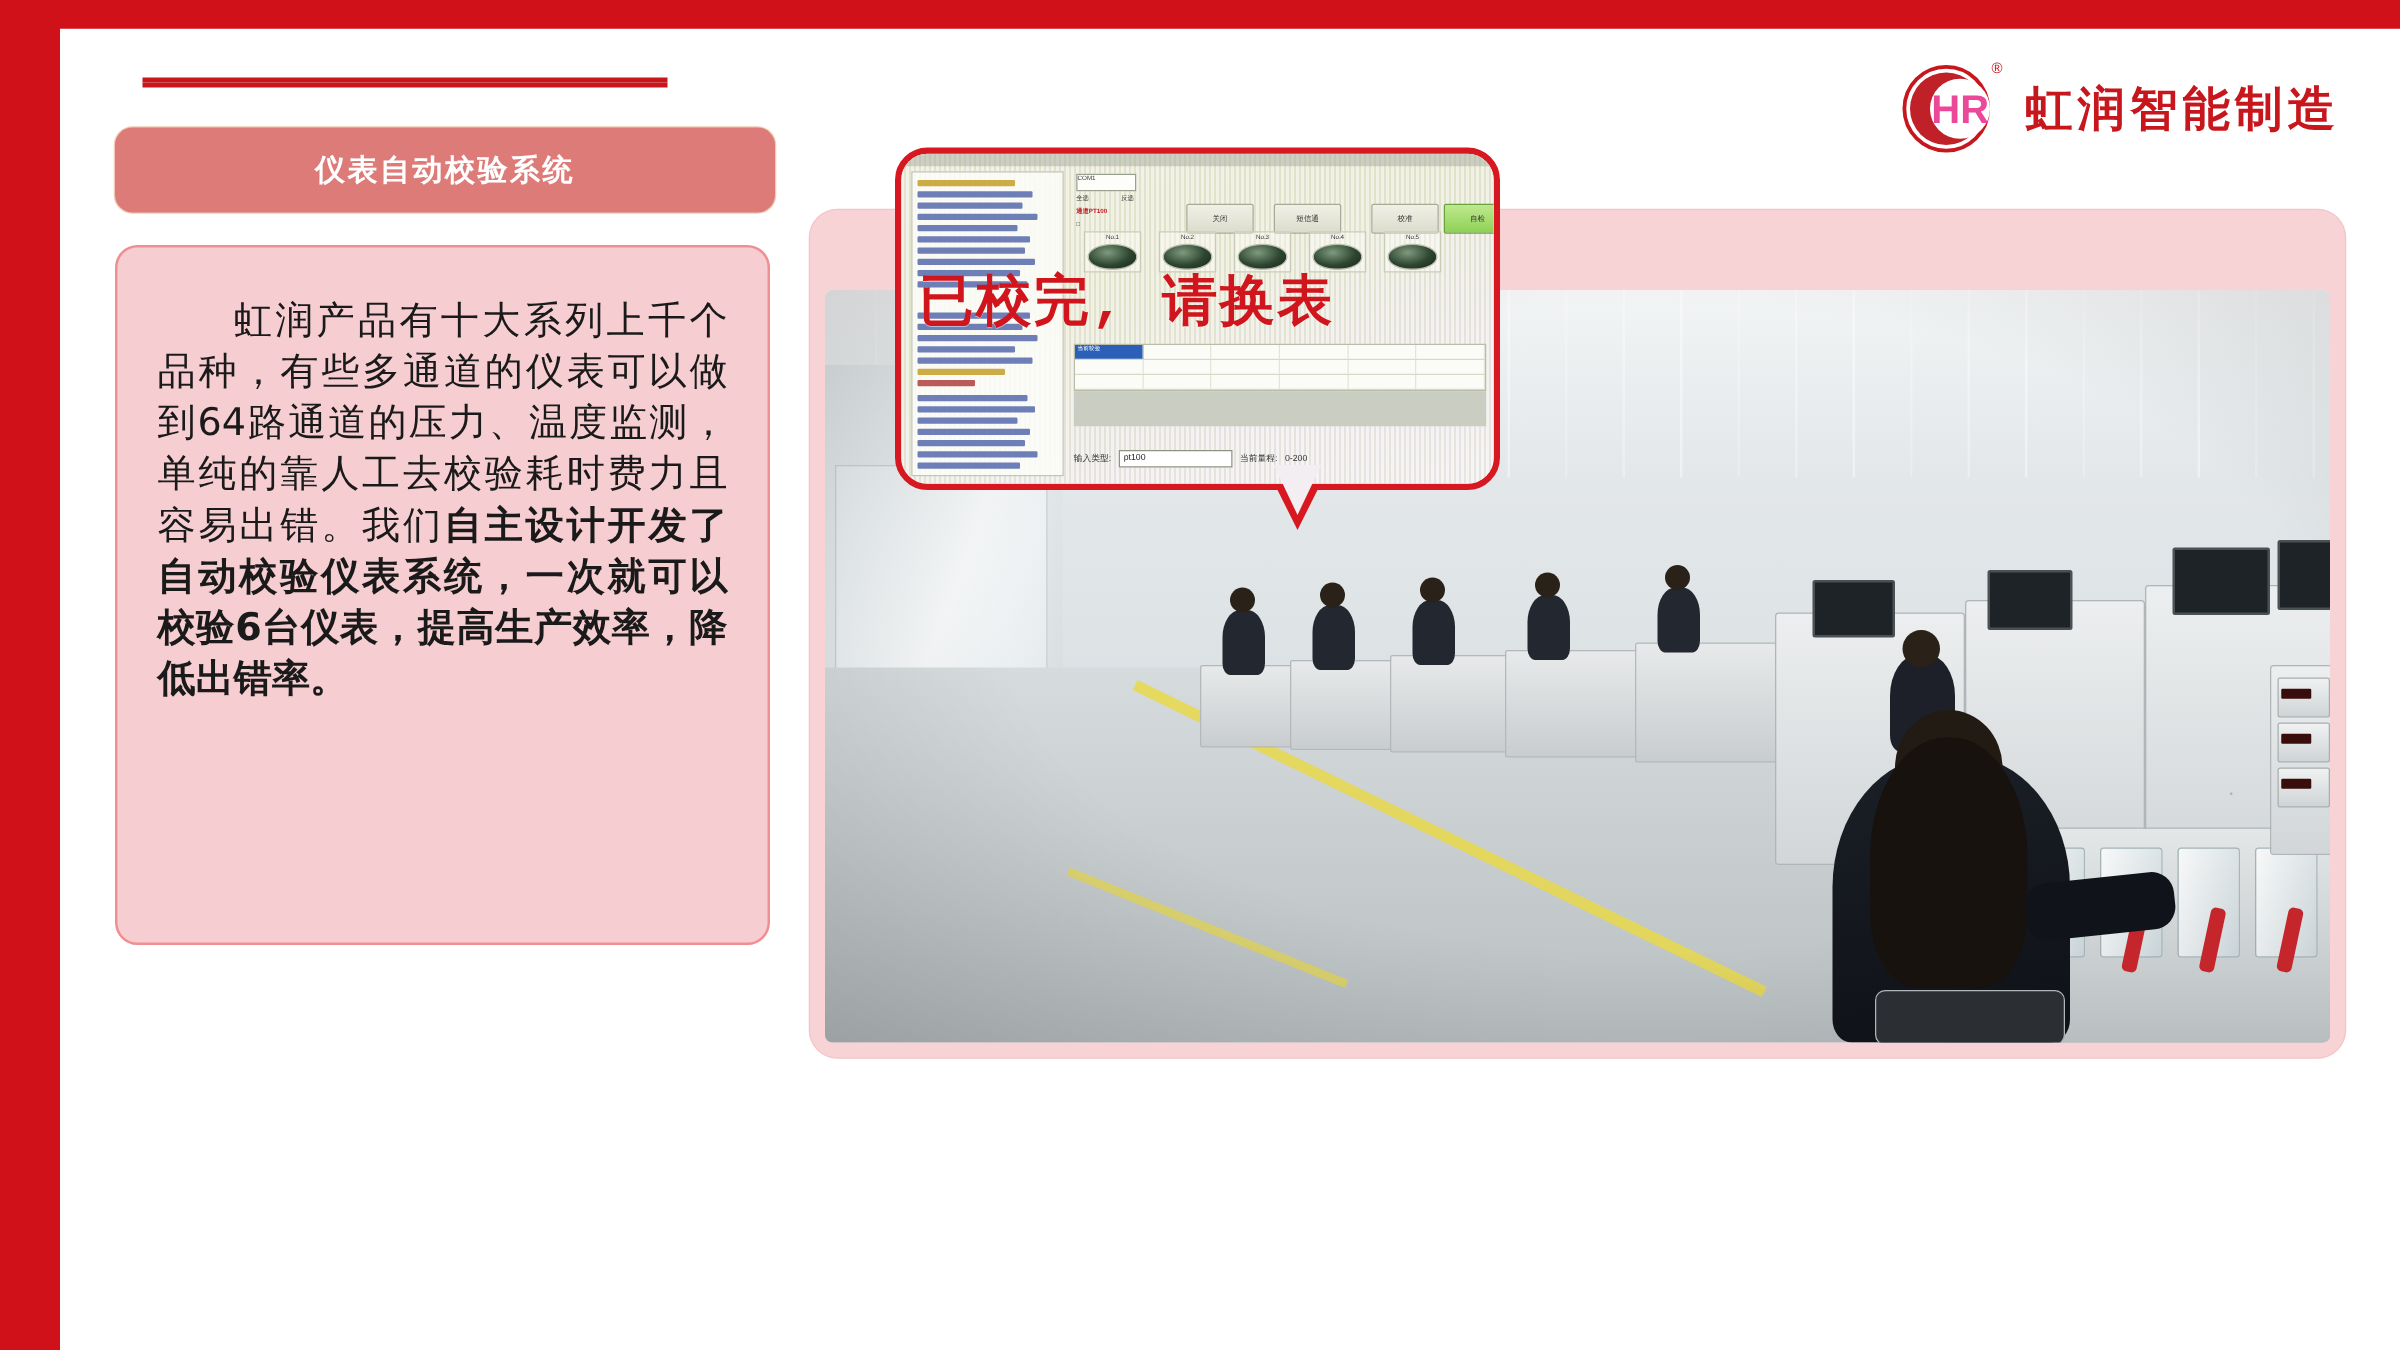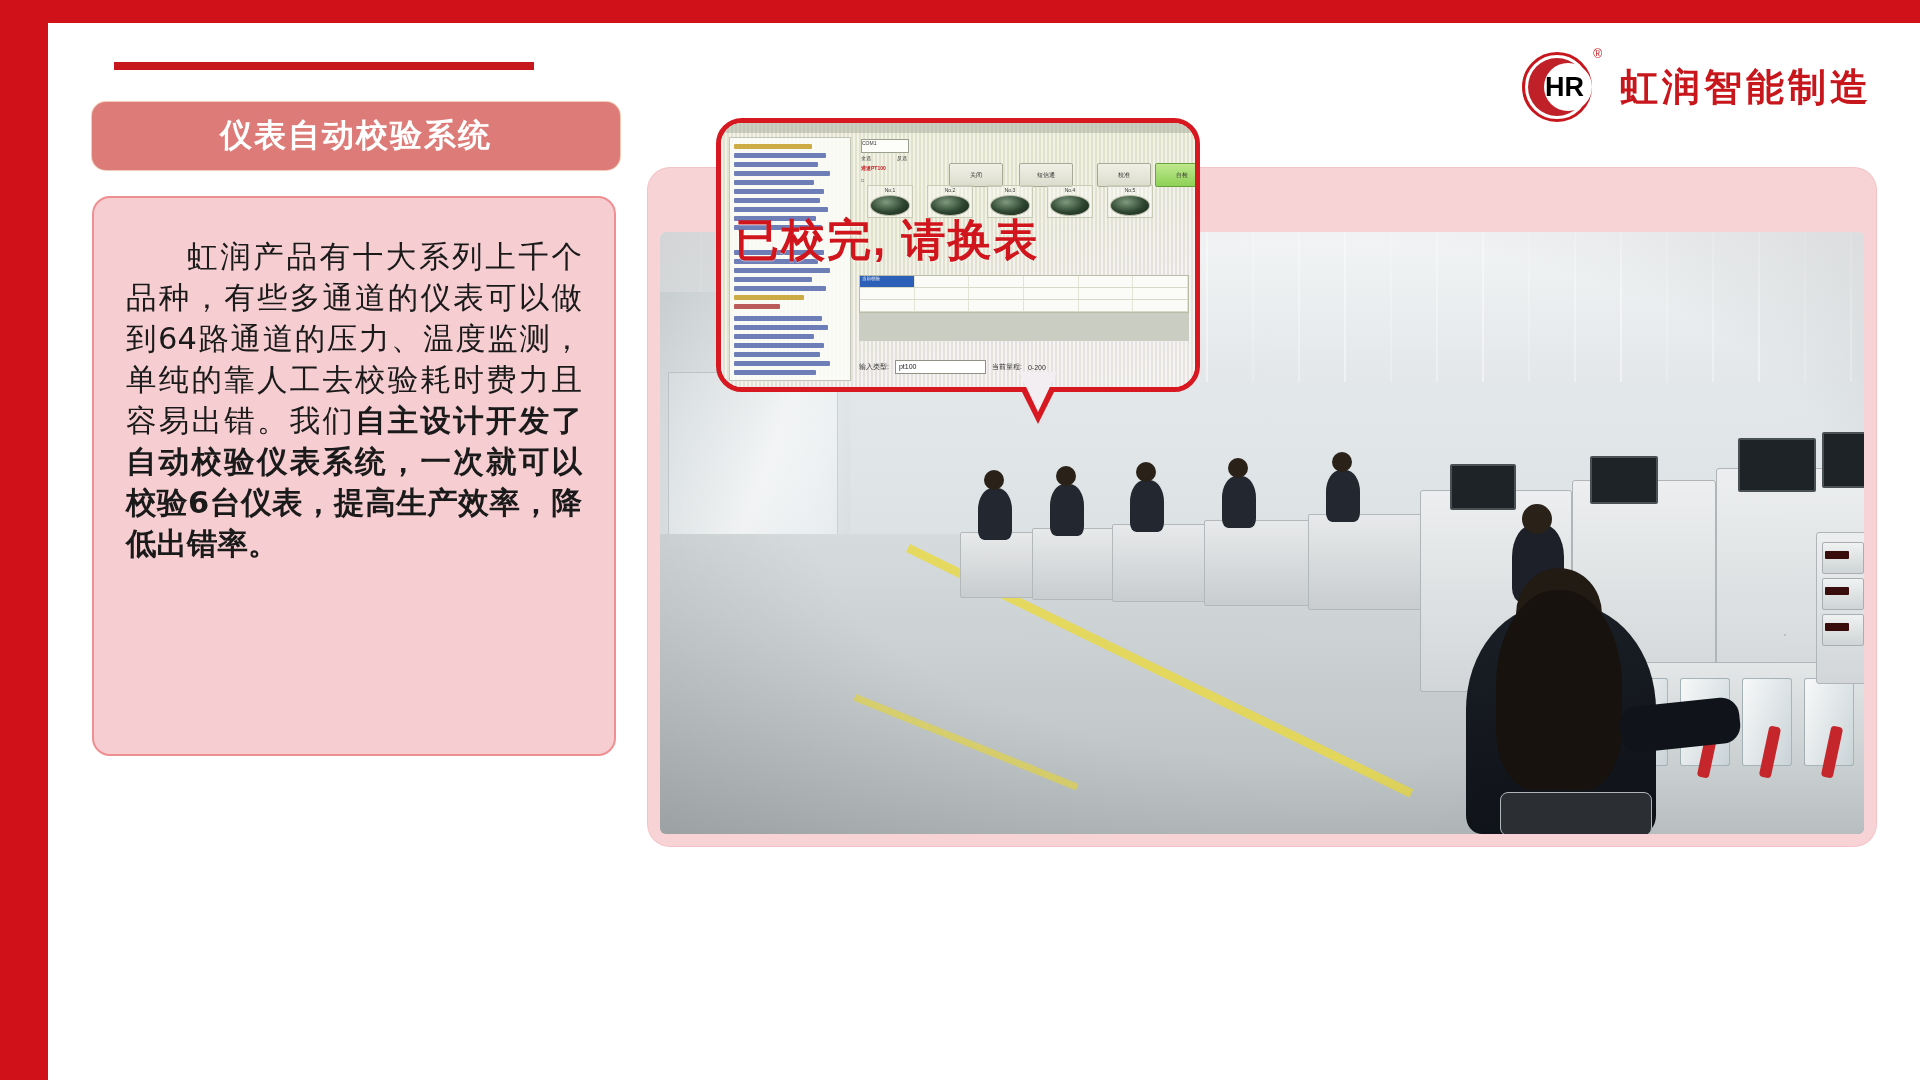--- a/index.html
+++ b/index.html
@@ -32,21 +32,21 @@
   }
 
   .subtitle-bar{
     margin-top:32px;
     width:528px;height:68px;
     background:#dd7b78;border-radius:14px;
     display:flex;align-items:center;justify-content:center;
     box-shadow:0 0 0 1px rgba(230,160,120,.55);
   }
   .subtitle-bar span{
-    color:#ffffff;font-size:32px;font-weight:bold;letter-spacing:2px;
+    color:#ffffff;font-size:24px;font-weight:bold;letter-spacing:2px;
     font-family:"DejaVu Sans","Liberation Sans",sans-serif;
   }
 
   .body-card{
     margin-top:26px;
     width:524px;min-height:560px;
     background:#f6ced2;
     border:2px solid #ef8f92;
     border-radius:18px;
     padding:22px 16px 24px 16px;
@@ -77,21 +77,21 @@
   .logo-mark .cdisc{
     position:absolute;left:6px;top:10px;width:58px;height:58px;
     border-radius:50%;background:#c02028;
   }
   .logo-mark .cnotch{
     position:absolute;left:22px;top:15px;width:48px;height:48px;
     border-radius:50%;background:#ffffff;
   }
   .logo-mark .hr{
     position:absolute;left:23px;top:26px;width:52px;
-    font-size:27px;font-weight:bold;color:#000000;letter-spacing:0px;
+    font-size:32px;font-weight:bold;color:#ec4899;letter-spacing:0px;
     font-family:"Liberation Sans",sans-serif;line-height:27px;
   }
   .logo-mark .reg{
     position:absolute;right:-2px;top:-1px;
     font-size:12px;color:#c8161d;font-family:"Liberation Sans",sans-serif;
   }
   .logo-text{
     font-size:38px;font-weight:bold;color:#c8161d;letter-spacing:4px;
     font-family:"DejaVu Sans","Liberation Sans",sans-serif;
     text-align:center;
@@ -176,21 +176,21 @@
     padding-left:2px;white-space:nowrap;overflow:hidden;}
   .scr-table .tcell.sel{background:#2b5fb8;color:#fff;}
   .scr-gray{position:absolute;left:138px;top:190px;right:6px;height:28px;background:#c9cdc2;}
   .scr-bottom{position:absolute;left:138px;bottom:12px;right:6px;height:16px;
     display:flex;align-items:center;gap:6px;font-size:7px;color:#333;}
   .scr-input{width:86px;height:12px;background:#fff;border:1px solid #8e9382;
     font-size:7px;color:#222;padding-left:3px;line-height:12px;}
   .callout-msg{
     position:absolute;left:14px;top:88px;width:448px;
     font-size:44px;font-weight:bold;color:#d0161c;
-    font-family:Liberation Sans, sans-serif;
+    font-family:Liberation Mono, monospace;
     letter-spacing:2px;text-shadow:0 1px 0 rgba(255,255,255,.45);
     white-space:nowrap;
   }
   .callout-tail{
     position:absolute;left:1012px;top:372px;z-index:5;
     width:0;height:0;
     border-left:26px solid transparent;border-right:26px solid transparent;
     border-top:52px solid #d81820;
   }
   .callout-tail-in{

